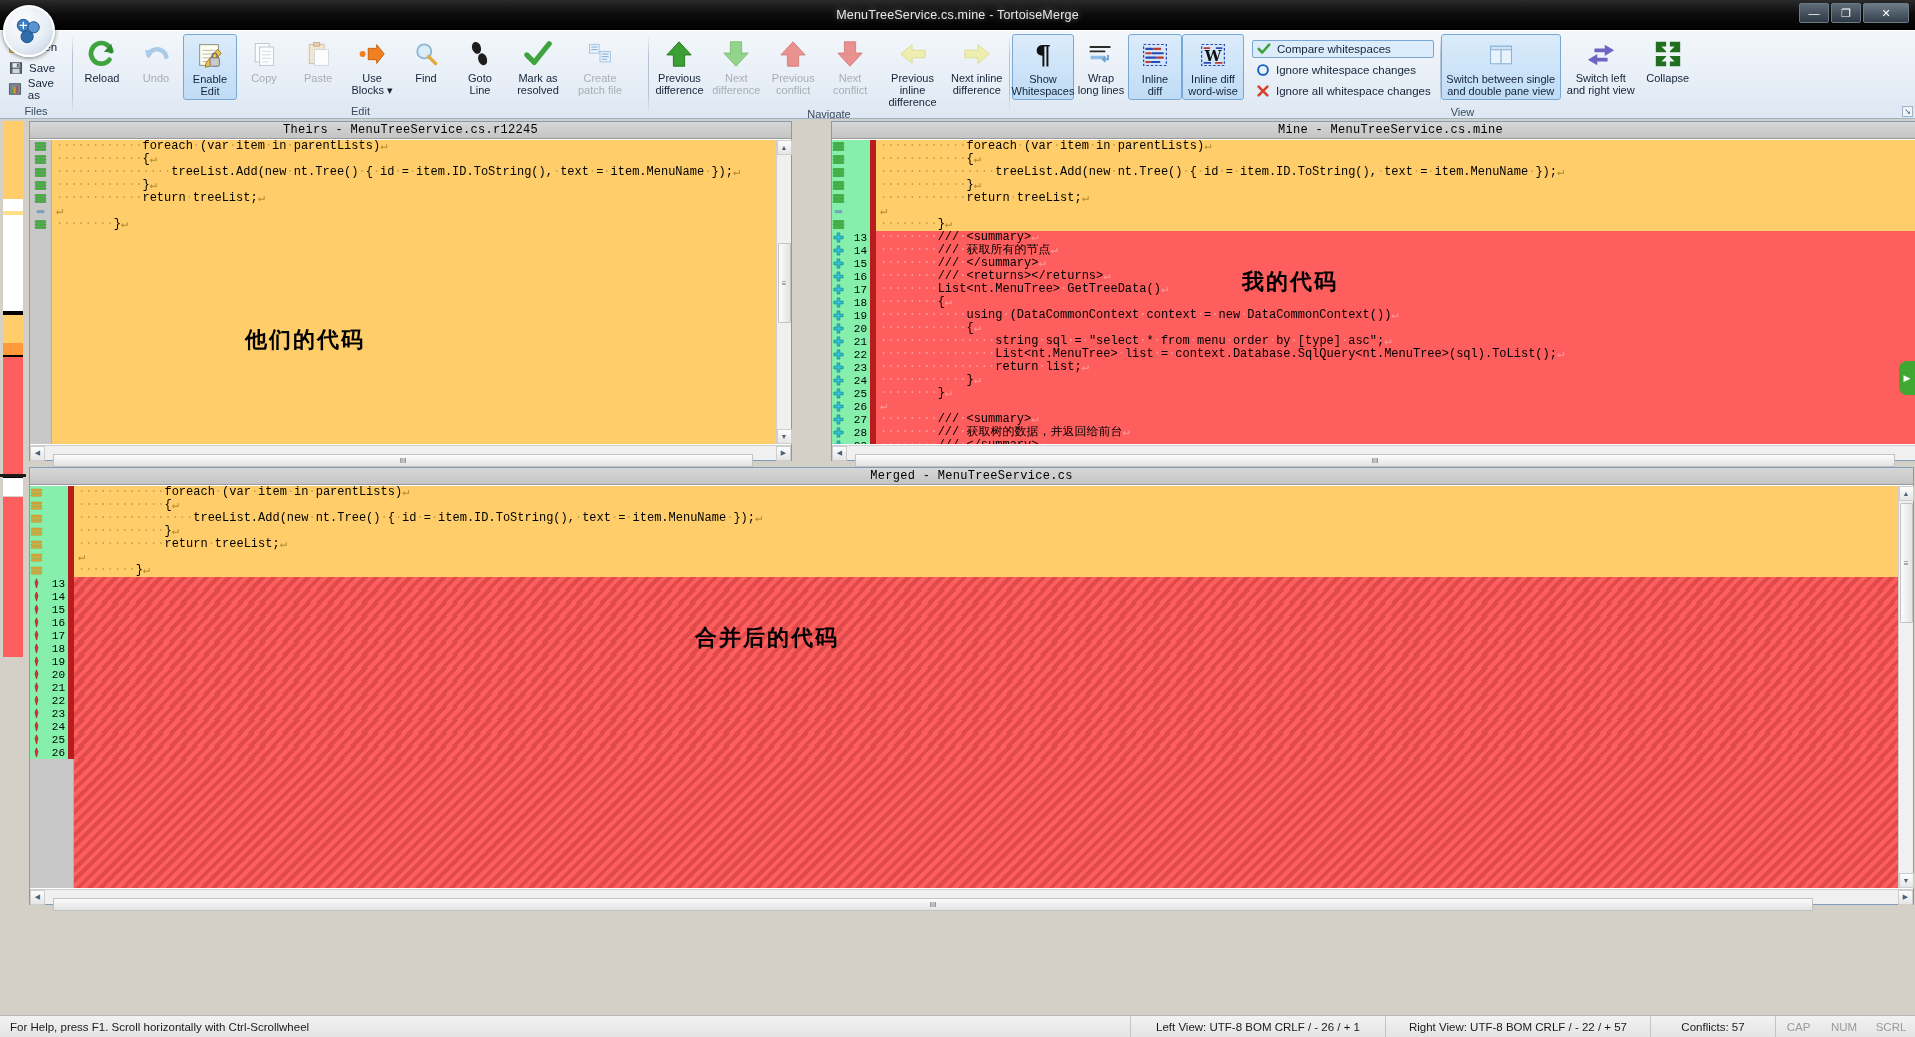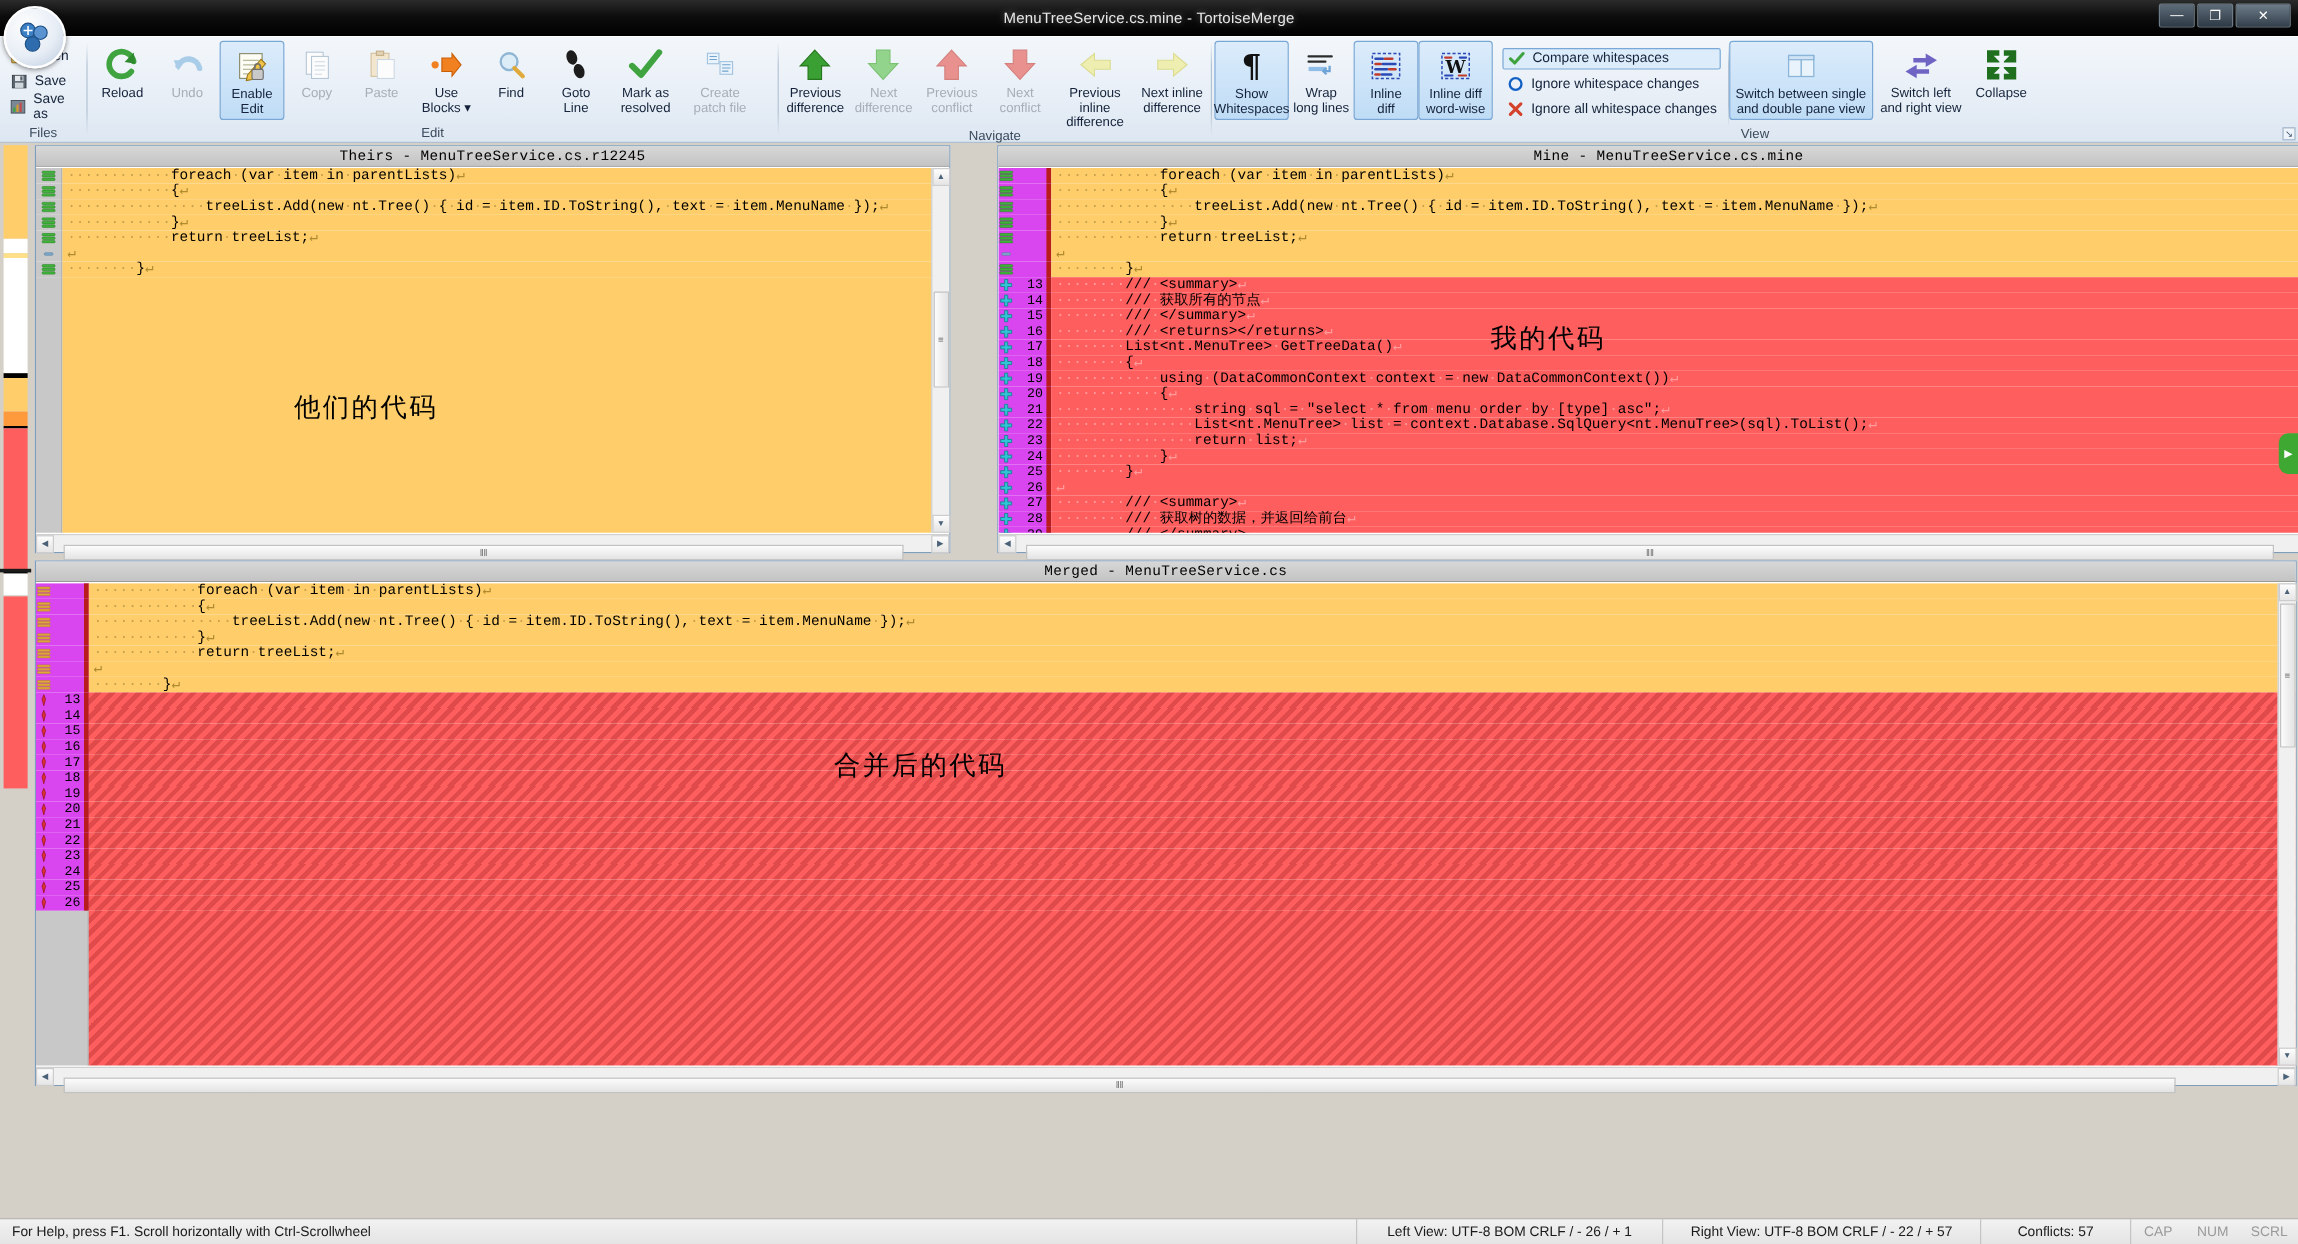--- a/index.html
+++ b/index.html
@@ -118,41 +118,41 @@
   }
   .pane-body { position: absolute; top: 18px; left: 0; right: 0; bottom: 16px; overflow: hidden; background: #fff; }
   .codewrap { position: relative; height: 100%; }
   .coderow { display: flex; height: 13px; align-items: stretch; }
   .gutter-mark {
     width: 22px; flex: 0 0 22px; background: #c8c8c8;
     border-right: 1px solid #b0b0b0;
     display: flex; align-items: center; justify-content: center;
   }
   .gutter-num {
-    width: 44px; flex: 0 0 44px; background: #d946ef;
-    border-right: 4px solid #b91c1c;
+    width: 44px; flex: 0 0 44px; background: #86efac;
+    border-right: 6px solid #b91c1c;
     display: flex; align-items: center; gap: 2px;
     font-family: "Liberation Mono", monospace; font-size: 11px; color: #000;
   }
   .gutter-num .plus { width: 13px; display: flex; align-items: center; justify-content: center; }
   .gutter-num .n { flex: 1; text-align: right; padding-right: 3px; }
   .codetext {
     flex: 1; font-family: "Liberation Mono", monospace; font-size: 12px;
     color: #000; white-space: pre; line-height: 13px; padding-left: 4px;
     overflow: hidden;
   }
   .bg-yellow { background: #ffce6b; }
   .bg-red { background: #ff5e5e; }
   .ws { color: #c9a14a; }
   .bg-red .ws { color: #ff9b9b; }
   .eol { color: #b08a2e; }
   .bg-red .eol { color: #ff9b9b; }
   .marker-eq { display:block; width: 13px; height: 9px; }
   .overlay-cn {
-    position: absolute; font-family: "DejaVu Sans", sans-serif; font-weight: normal;
+    position: absolute; font-family: "DejaVu Sans", sans-serif; font-weight: bold;
     color: #000; font-size: 22px; letter-spacing: 2px;
   }
   
   #locbar { position: absolute; left: 0; top: 0; width: 26px; bottom: 0; background: #d4d0c8; }
   .locseg { position: absolute; left: 3px; width: 20px; }
   
   .vsb {
     position: absolute; right: 0; top: 18px; bottom: 16px; width: 15px;
     background: #f0f0f0; border-left: 1px solid #cfcfcf;
     display: flex; flex-direction: column; align-items: center;

